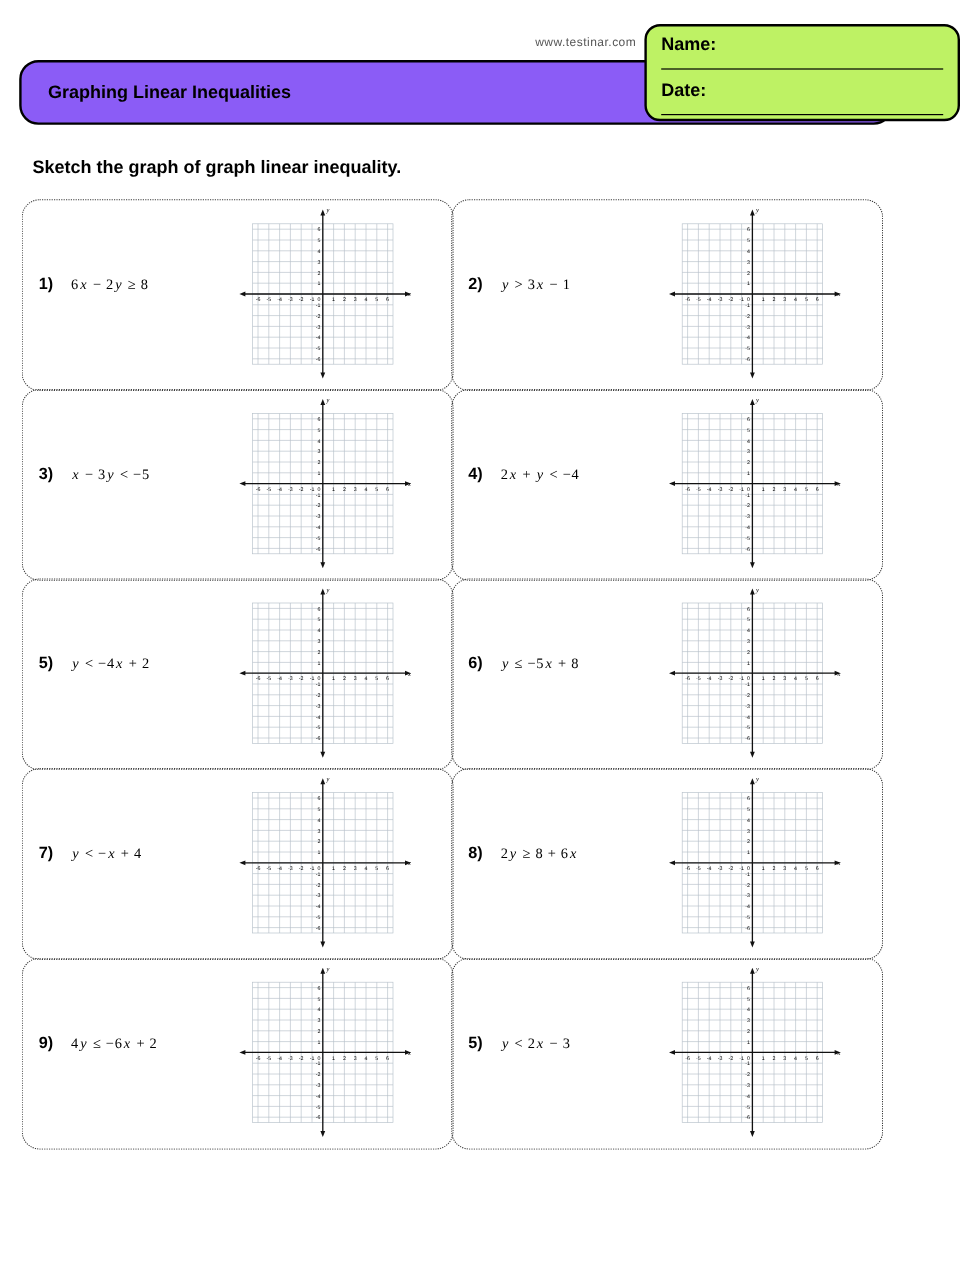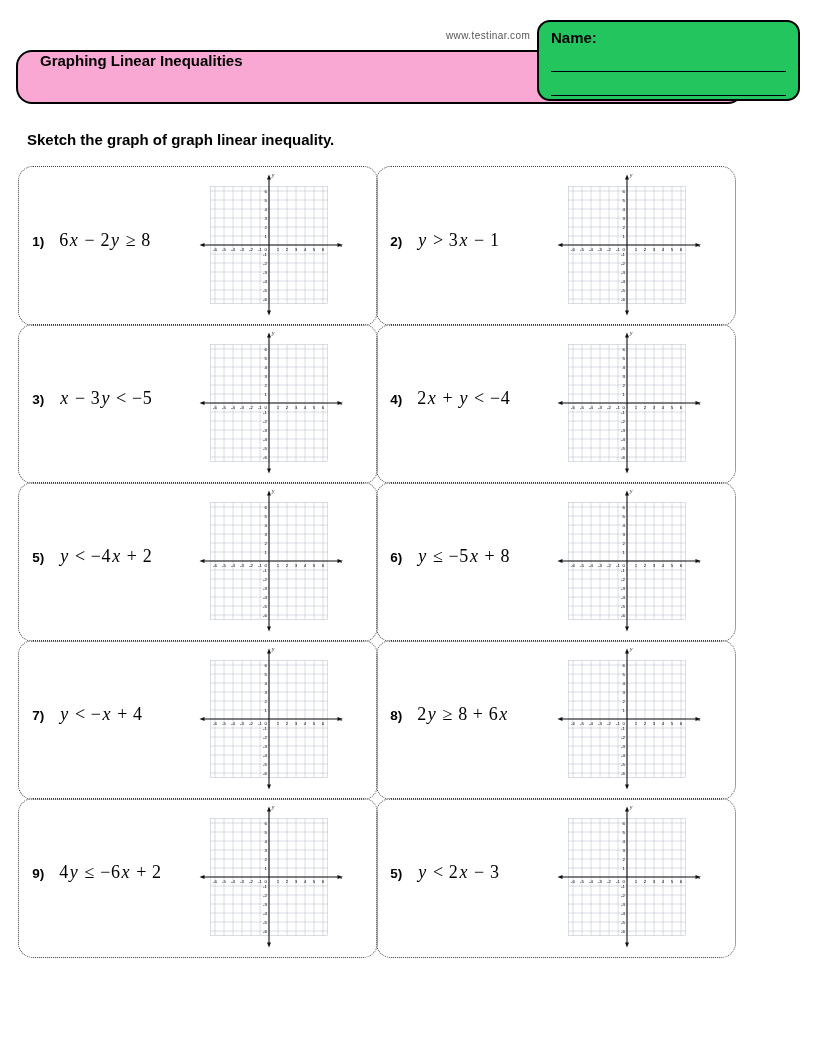--- a/index.html
+++ b/index.html
@@ -1,49 +1,50 @@
 <!DOCTYPE html>
 <html><head>
 <meta charset="utf-8">
 <style>
   html,body{margin:0;padding:0;background:#fff;}
   body{width:816px;height:1056px;position:relative;font-family:"Liberation Sans",sans-serif;color:#000;overflow:hidden;}
 
   .website{position:absolute;top:30px;left:446px;font-size:10px;color:#555;letter-spacing:.4px;text-align:right;}
 
-  .title-box{position:absolute;left:16px;top:50px;width:728px;height:54px;border:2px solid #000;border-radius:16px;background:#f9a8d4;display:flex;align-items:flex-start;box-sizing:border-box;}
+  .title-box{position:absolute;left:16px;top:50px;width:728px;height:54px;border:2px solid #000;border-radius:16px;background:#8b5cf6;display:flex;align-items:center;box-sizing:border-box;}
   .title-box .title{padding-left:22px;font-weight:bold;font-size:15px;}
 
-  .name-box{position:absolute;left:537px;top:20px;width:263px;height:81px;border:2.5px solid #000;border-radius:13px;background:#22c55e;box-sizing:border-box;padding:7px 12px 0 12px;display:flex;flex-direction:column;justify-content:space-between;z-index:5;}
+  .name-box{position:absolute;left:537px;top:20px;width:263px;height:81px;border:2.5px solid #000;border-radius:13px;background:#bef264;box-sizing:border-box;padding:7px 12px 0 12px;display:flex;flex-direction:column;justify-content:space-between;z-index:5;}
   .nd-label{font-weight:bold;font-size:15px;line-height:18px;}
   .nd-line{border-top:1.5px solid #000;width:100%;}
   .nd-line.last{margin-bottom:3px;}
 
   .instruction{position:absolute;left:27px;top:131px;font-weight:bold;font-size:15px;}
 
   .problems{position:absolute;left:19px;top:167px;display:grid;grid-template-columns:358px 358px;grid-auto-rows:158px;}
   .cell{position:relative;border:1.5px dotted #3c3c3c;border-radius:15px;margin:-0.75px;background:transparent;box-sizing:border-box;}
   .phead{position:absolute;top:15px;left:13px;display:flex;align-items:baseline;}
   .pnum{font-weight:bold;font-size:13.5px;min-width:27px;}
-  .peq{font-family:"Liberation Serif",serif;font-size:18px;letter-spacing:.6px;white-space:nowrap;margin-top:48px;}
+  .peq{font-family:"Liberation Serif",serif;font-size:12px;letter-spacing:.6px;white-space:nowrap;margin-top:48px;}
   .peq i{font-style:italic;margin:0 1px;}
   .pgrid{position:absolute;right:33px;top:2px;width:146px;height:152px;}
 </style>
 </head>
 <body>
 
 <div class="website">www.testinar.com</div>
 
 <div class="title-box">
   <div class="title">Graphing Linear Inequalities</div>
 </div>
 
 <div class="name-box">
   <div class="nd-label">Name:</div>
   <div class="nd-line"></div>
+  <div class="nd-label">Date:</div>
   <div class="nd-line last"></div>
 </div>
 
 <div class="instruction">Sketch the graph of graph linear inequality.</div>
 
 <div class="problems">
   <div class="cell">
     <div class="phead">
       <span class="pnum">1)</span>
       <span class="peq">6<i>x</i> − 2<i>y</i> ≥ 8</span>

